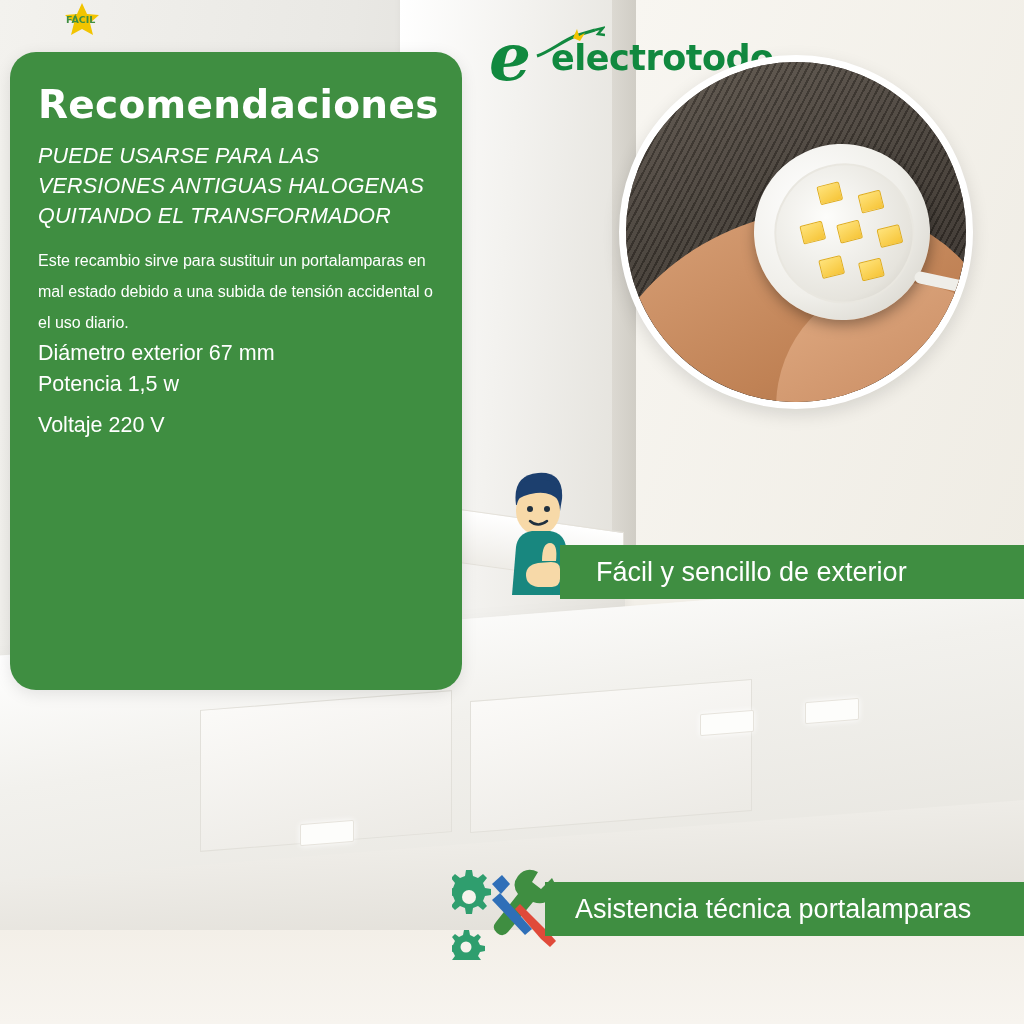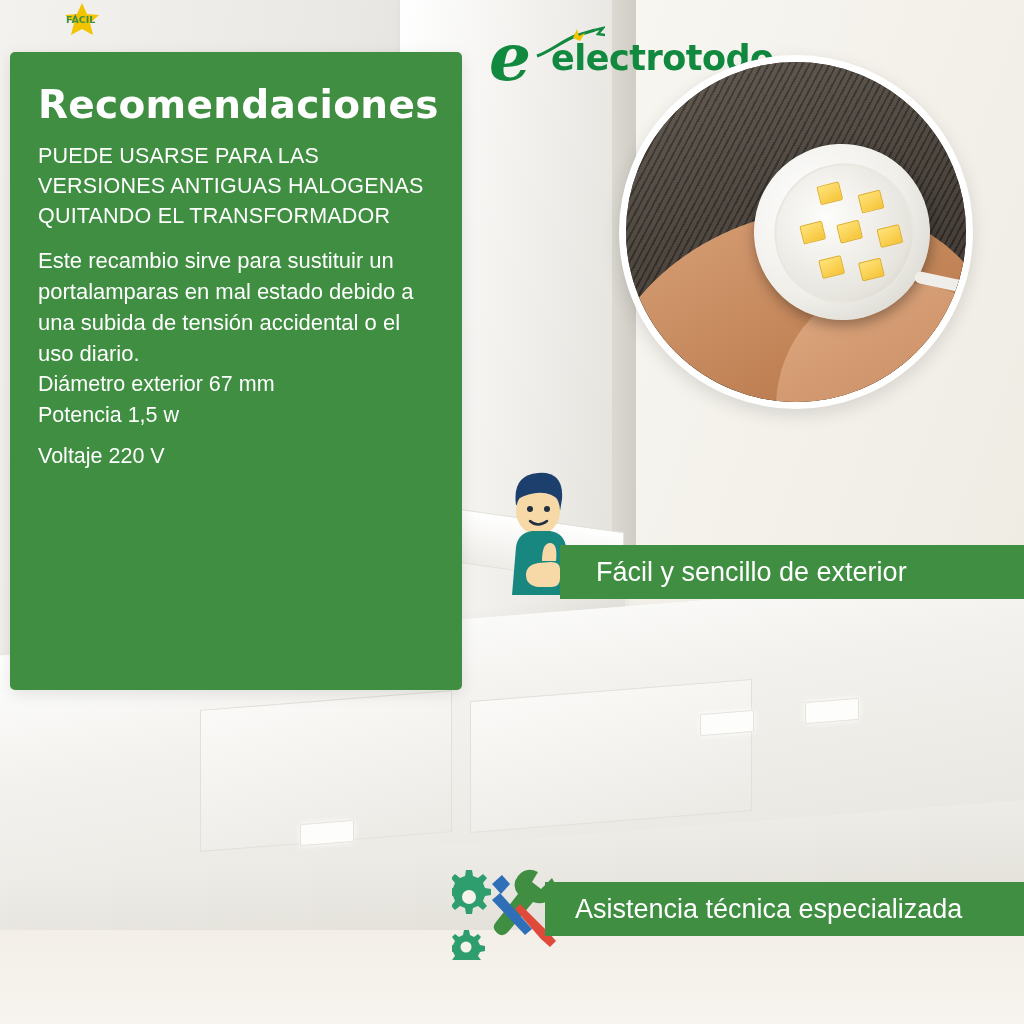--- a/index.html
+++ b/index.html
@@ -234,41 +234,42 @@
   }
 
   
   .card {
     position: absolute;
     left: 10px;
     top: 52px;
     width: 452px;
     height: 638px;
     background: #3f8e41;
-    border-radius: 5px;
+    border-radius: 26px;
     box-shadow: 0 4px 16px rgba(0,0,0,0.10);
     color: #ffffff;
     box-sizing: border-box;
     padding: 30px 28px 0 28px;
   }
   .card h1 {
     margin: 0 0 14px 0;
     font-size: 39px;
     font-weight: bold;
     letter-spacing: 0.3px;
     font-family: "DejaVu Sans", sans-serif;
   }
   .block-caps {
     font-size: 21.5px;
     line-height: 30px;
     letter-spacing: 0.2px;
     margin-bottom: 14px;
+    font-style: italic;
   }
   .block-body {
-    font-size: 22px;
+    font-size: 16px;
     line-height: 31px;
     margin-bottom: 0;
   }
   .spec {
     font-size: 21.5px;
     line-height: 31px;
   }
   .spec.gap { margin-top: 10px; }
 
   
@@ -427,16 +428,16 @@
     <circle cx="17" cy="37" r="7" fill="#f6f3ec"></circle>
     <path d="M12 70 l5 0 1 5 4 2 4 -3 3 3 -3 4 2 4 5 1 0 5 -5 1 -2 4 3 4 -3 3 -4 -3 -4 2 -1 5 -5 0 -1 -5 -4 -2 -4 3 -3 -3 3 -4 -2 -4 -5 -1 0 -5 5 -1 2 -4 -3 -4 3 -3 4 3 4 -2z" fill="#2f9e6e"></path>
     <circle cx="14" cy="87" r="5.5" fill="#f6f3ec"></circle>
     <path d="M86 12 q-12 -6 -20 4 q-7 9 0 18 l-22 28 q-5 6 1 11 q6 5 11 -1 l25 -30 q11 4 18 -4 q8 -10 1 -20 l-11 11 -9 -7z" fill="#3f8e41"></path>
     <path d="M96 72 l8 9 -6 6 -9 -8 -26 -30 5 -5z" fill="#e04a3a"></path>
     <path d="M40 24 l10 -9 8 9 -9 10z" fill="#2f6fb8"></path>
     <path d="M48 33 l32 36 -7 6 -33 -35z" fill="#2f6fb8"></path>
   </svg>
 
   <div class="ribbon ribbon-support">
-    <span>Asistencia técnica especializada</span>
+    <span>Asistencia técnica portalamparas</span>
   </div>
 
 </div>
 
 </body></html>

